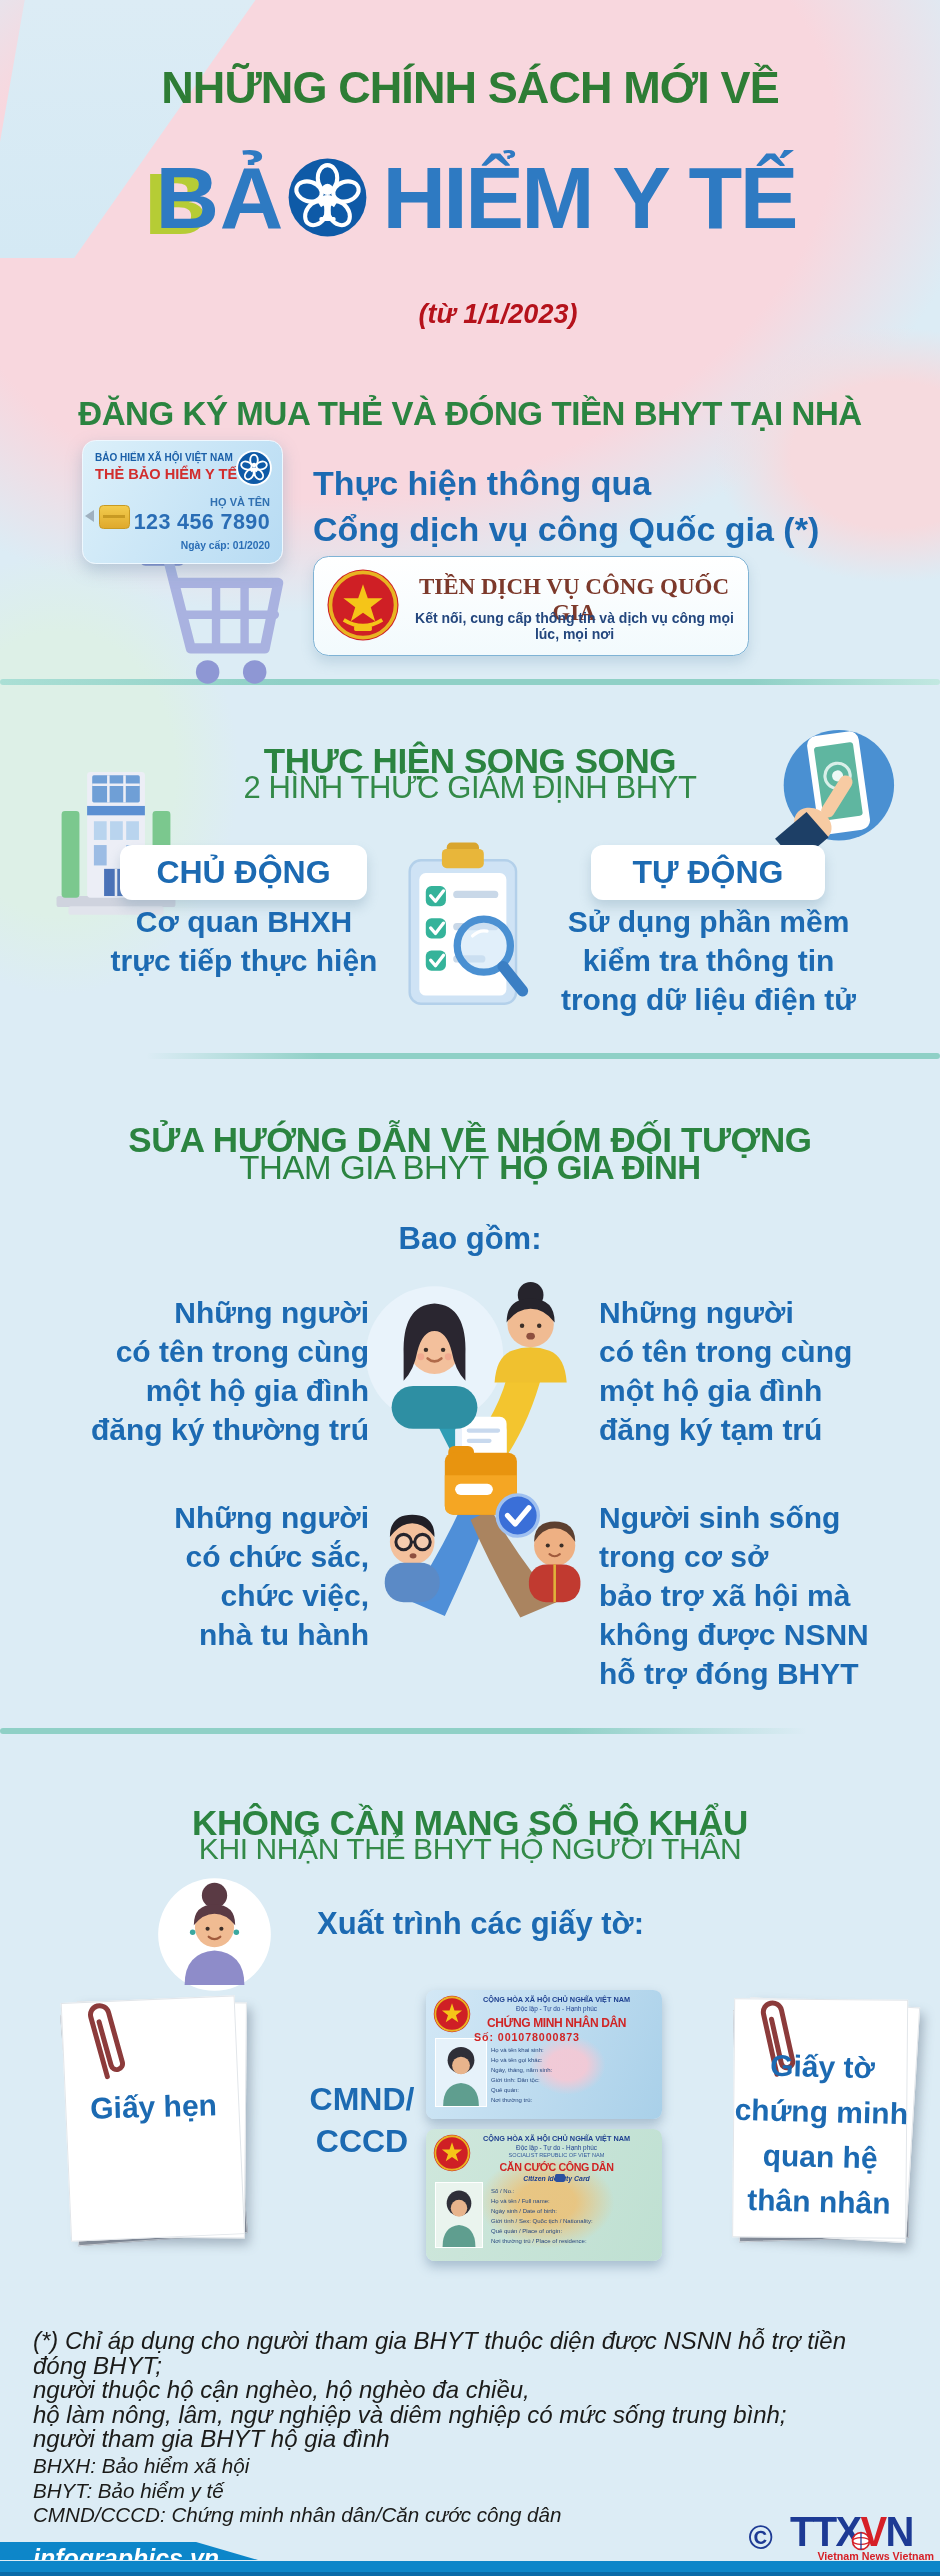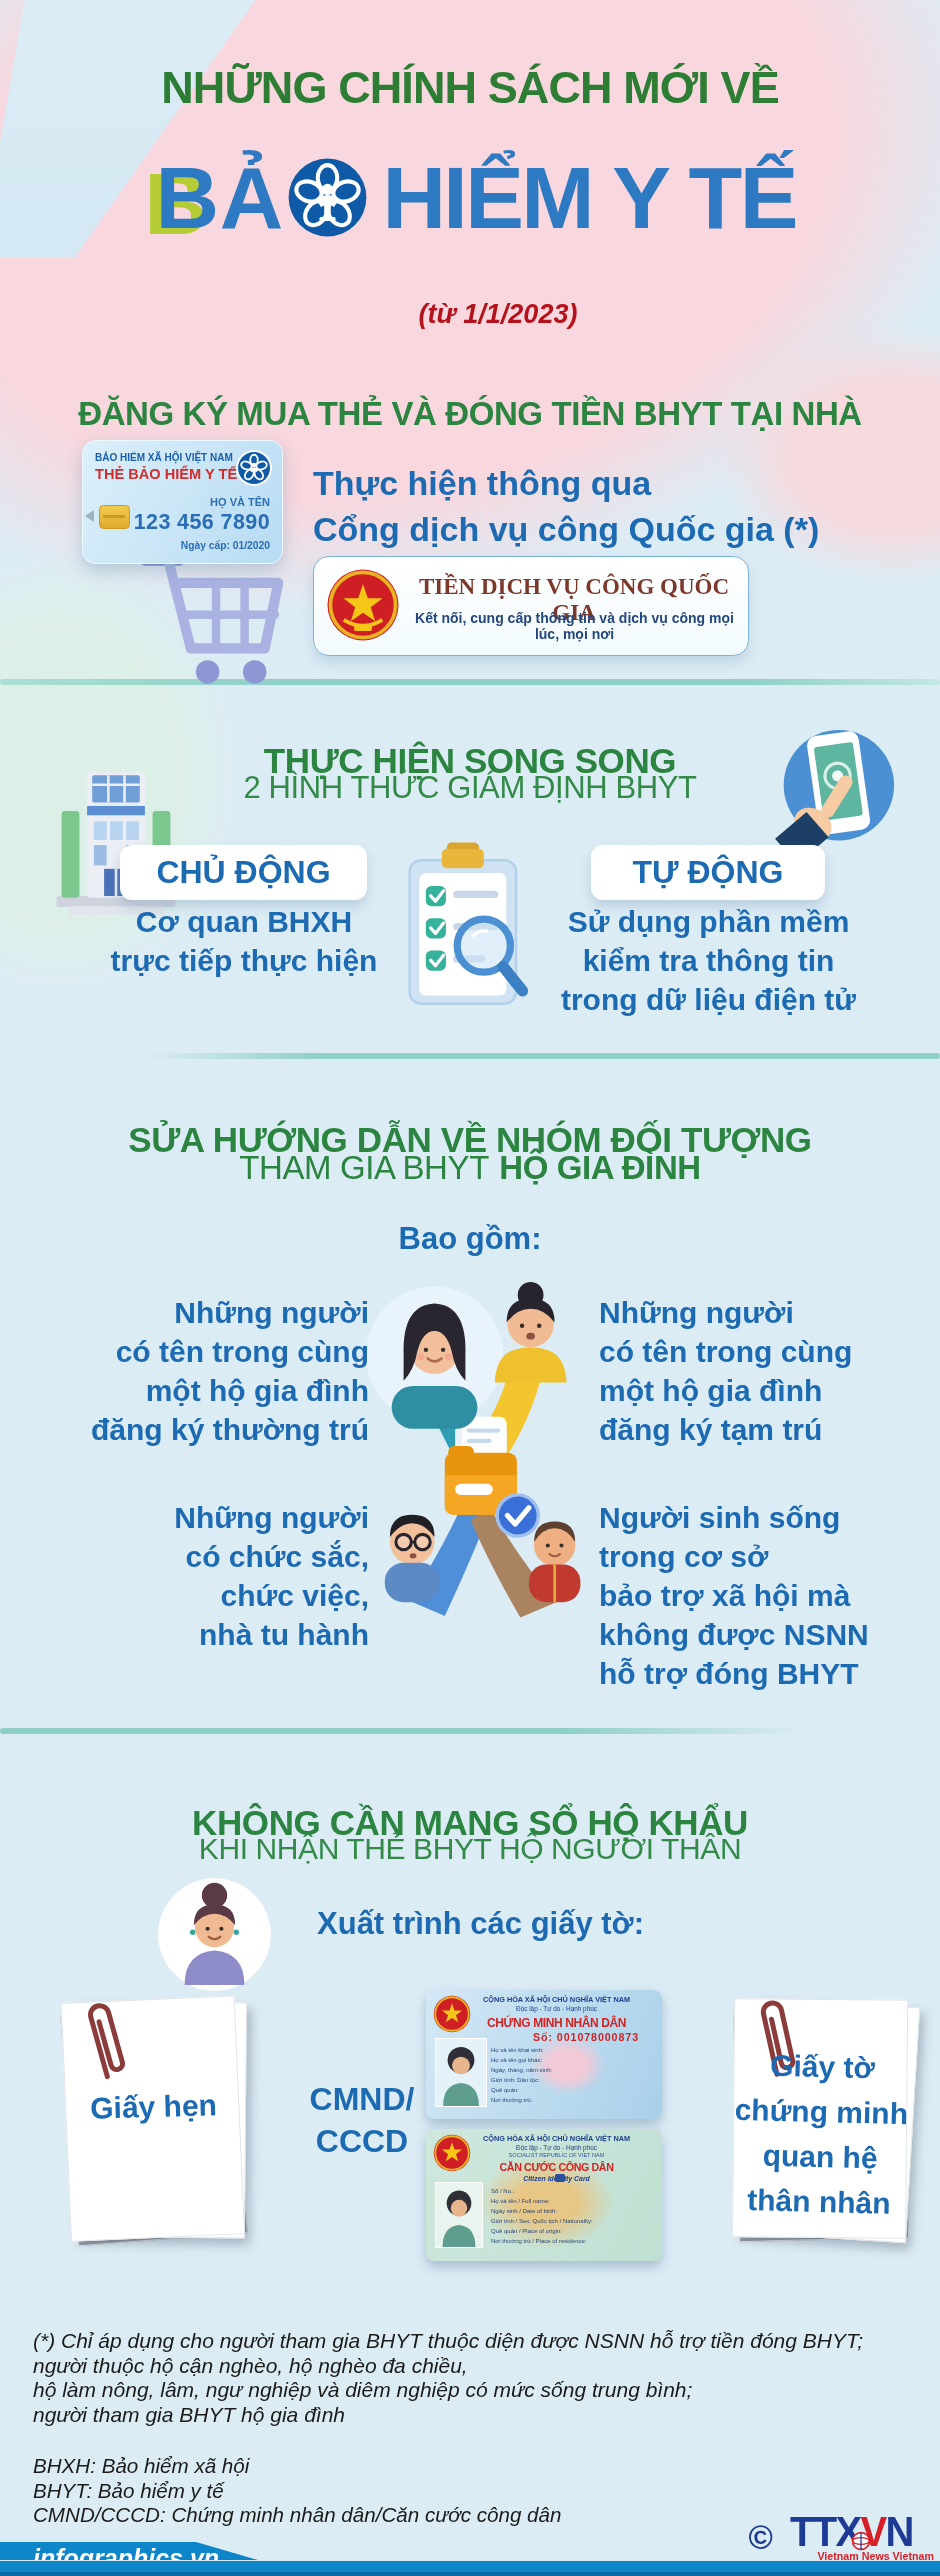--- a/index.html
+++ b/index.html
@@ -115,27 +115,27 @@
   .id-emblem{position:absolute;left:6.9px;top:5.2px;width:38px;height:38px;}
   .id-photo{position:absolute;left:8.6px;top:48px;width:50px;height:67px;border:1.7px solid #fff;background:#e4f1fa;}
   .cccd .id-photo{top:53px;width:46px;height:64px;}
   .id-head{position:absolute;left:48px;top:5.2px;width:165px;text-align:center;font-size:7.3px;font-weight:bold;color:#1d3f8f;}
   .id-motto{position:absolute;left:48px;top:14.6px;width:165px;text-align:center;font-size:6.4px;color:#1d3f8f;}
   .id-eng{position:absolute;left:48px;top:23px;width:165px;text-align:center;font-size:5.6px;color:#355a9a;}
   .id-title{position:absolute;left:48px;width:165px;text-align:center;font-size:12px;font-weight:bold;color:#d02424;letter-spacing:-0.4px;}
   .cmnd .id-title{top:26px;}
   .cccd .id-title{top:32px;font-size:10.7px;}
   .id-sub{position:absolute;left:48px;top:46px;width:165px;text-align:center;font-size:6.9px;font-style:italic;font-weight:bold;color:#1d3f8f;}
-  .id-number{position:absolute;left:48px;top:41px;width:165px;text-align:right;font-size:10.7px;font-weight:bold;color:#d02424;letter-spacing:0.9px;}
+  .id-number{position:absolute;left:48px;top:41px;width:165px;text-align:left;font-size:10.7px;font-weight:bold;color:#d02424;letter-spacing:0.9px;}
   .id-fields{position:absolute;left:65px;width:146px;font-size:6px;color:#27477e;line-height:10px;}
   .cmnd .id-fields{top:55px;}
   .cccd .id-fields{top:57px;}
   .flag-chip{position:absolute;left:129px;top:45px;width:10.3px;height:7.7px;background:#2a4fa0;border-radius:1.7px;}
   
-  .footnote{left:33px;top:2329px;width:867px;font-size:21px;font-style:italic;color:#1b1b19;line-height:24.6px;}
+  .footnote{left:33px;top:2329px;width:867px;font-size:24px;font-style:italic;color:#1b1b19;line-height:24.6px;}
   .abbr{left:33px;top:2454px;width:867px;font-size:20.6px;font-style:italic;color:#1b1b19;line-height:24.6px;}
   
   .ttxvn-wrap{left:745px;top:2509px;width:189px;height:55px;}
   .copy{position:absolute;left:3.4px;top:10.3px;font-size:33px;font-weight:bold;color:#1d3a94;}
   .ttxvn-logo{position:absolute;left:45px;top:0;font-size:40px;font-weight:bold;color:#1d3a94;
     letter-spacing:-1.7px;transform:scaleY(1.04);}
   .ttxvn-logo .v-red{color:#d61f26;}
   .globe{position:absolute;left:105px;top:20.6px;width:22px;height:22px;}
   .ttxvn-sub{position:absolute;left:45px;top:41px;width:144px;text-align:right;
     font-size:10.7px;font-weight:bold;color:#d61f26;}

